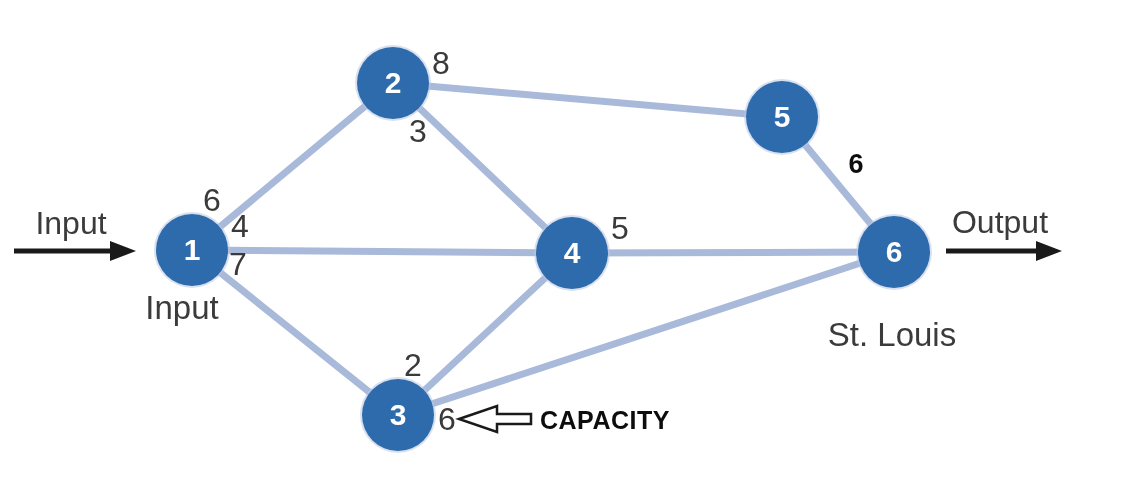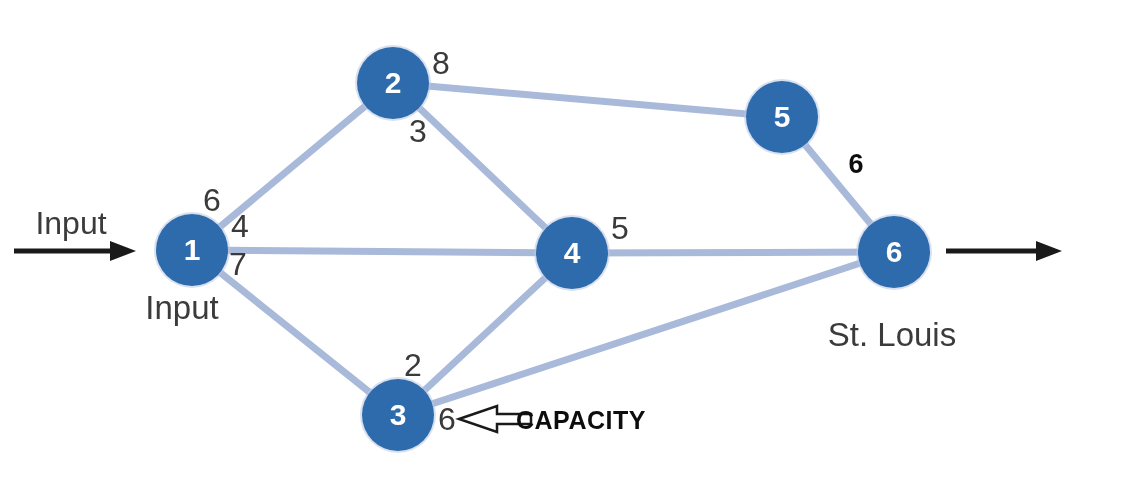--- a/index.html
+++ b/index.html
@@ -136,17 +136,18 @@
   <div class="lbl" style="left:240px; top:226px;">4</div>
   <div class="lbl" style="left:238px; top:264px;">7</div>
   <div class="lbl" style="left:441px; top:63px;">8</div>
   <div class="lbl" style="left:418px; top:131px;">3</div>
   <div class="lbl" style="left:620px; top:228px;">5</div>
   <div class="lbl lbl-bold" style="left:856px; top:164px;">6</div>
   <div class="lbl" style="left:413px; top:365px;">2</div>
   <div class="lbl" style="left:447px; top:419px;">6</div>
 
   <div class="io-label" style="left:71px; top:223px;">Input</div>
+  <div class="io-label" style="left:1000px; top:222px;">Output</div>
   <div class="city-label" style="left:182px; top:307px;">Input</div>
   <div class="city-label" style="left:892px; top:334px;">St. Louis</div>
-  <div class="capacity-label" style="left:516px; top:420px;">CAPACITY</div>
+  <div class="capacity-label" style="left:540px; top:420px;">CAPACITY</div>
 
 </div>
 
 </body></html>

